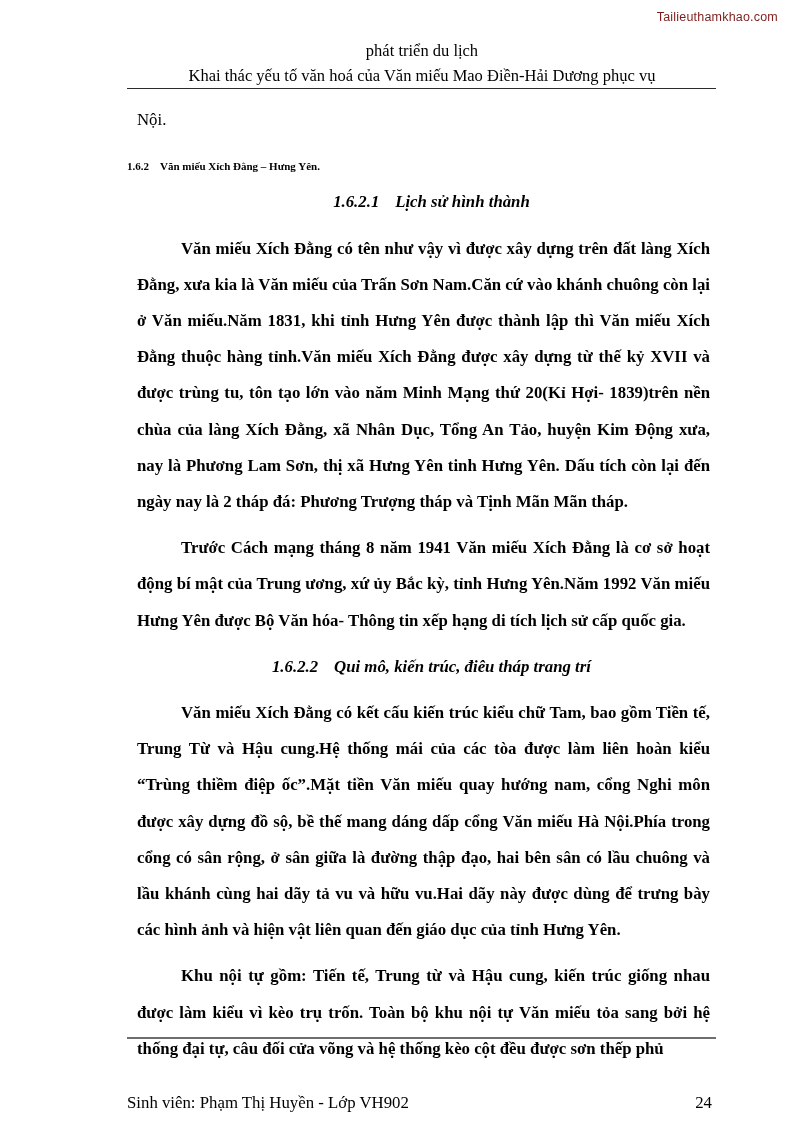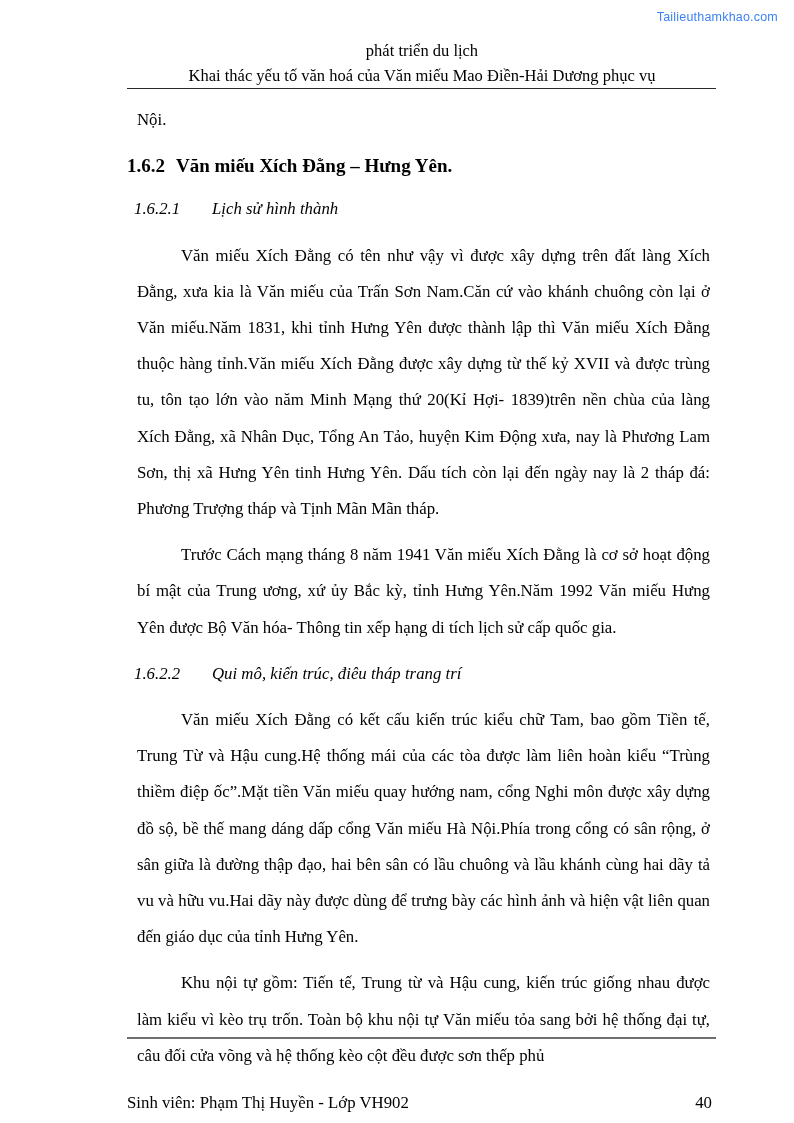--- a/index.html
+++ b/index.html
@@ -18,21 +18,21 @@
     overflow: hidden;
   }
 
   
   .watermark {
     position: absolute;
     top: 10px;
     right: 16px;
     font-family: "Liberation Sans", sans-serif;
     font-size: 12.5px;
-    color: #3b82f6;
+    color: #7f1d1d;
     letter-spacing: 0.2px;
     white-space: nowrap;
   }
 
   
   .doc-header {
     position: absolute;
     top: 38px;
     left: 127px;
     width: 590px;
@@ -62,43 +62,44 @@
   }
   .body p {
     margin: 10px;
     font-size: 16.8px;
     line-height: 36.2px;
     text-align: justify;
     text-justify: inter-word;
   }
   .body p.indent {
     text-indent: 44px;
+    font-weight: bold;
   }
   .body p.nojust {
     text-align: left;
   }
 
   h3.heading-num {
     margin: 0;
-    font-size: 19px;
+    font-size: 11px;
     line-height: 36.2px;
     font-weight: bold;
     text-align: left;
   }
   h3.heading-num .num {
     margin-right: 11px;
   }
 
   h4.heading-sub {
-    margin: 7px;
+    margin: 0;
     font-size: 16.8px;
     line-height: 36.2px;
-    font-weight: normal;
+    font-weight: bold;
     font-style: italic;
-    text-align: left;
+    text-align: center;
   }
   h4.heading-sub .num {
     display: inline-block;
     min-width: 78px;
   }
 
   
   .footer-rule {
     position: absolute;
     top: 1037px;
@@ -159,16 +160,16 @@
 
     <p class="indent">Văn miếu Xích Đằng có kết cấu kiến trúc kiểu chữ Tam, bao gồm Tiền tế, Trung Từ và Hậu cung.Hệ thống mái của các tòa được làm liên hoàn kiểu “Trùng thiềm điệp ốc”.Mặt tiền Văn miếu quay hướng nam, cổng Nghi môn được xây dựng đồ sộ, bề thế mang dáng dấp cổng Văn miếu Hà Nội.Phía trong cổng có sân rộng, ở sân giữa là đường thập đạo, hai bên sân có lầu chuông và lầu khánh cùng hai dãy tả vu và hữu vu.Hai dãy này được dùng để trưng bày các hình ảnh và hiện vật liên quan đến giáo dục của tỉnh Hưng Yên.</p>
 
     <p class="indent">Khu nội tự gồm: Tiến tế, Trung từ và Hậu cung, kiến trúc giống nhau được làm kiểu vì kèo trụ trốn. Toàn bộ khu nội tự Văn miếu tỏa sang bởi hệ thống đại tự, câu đối cửa võng và hệ thống kèo cột đều được sơn thếp phủ</p>
 
   </div>
 
   <div class="footer-rule"></div>
   <div class="doc-footer">
     <span>Sinh viên: Phạm Thị Huyền - Lớp VH902</span>
-    <span class="pageno">40</span>
+    <span class="pageno">24</span>
   </div>
 
 </div>
 
 </body></html>

